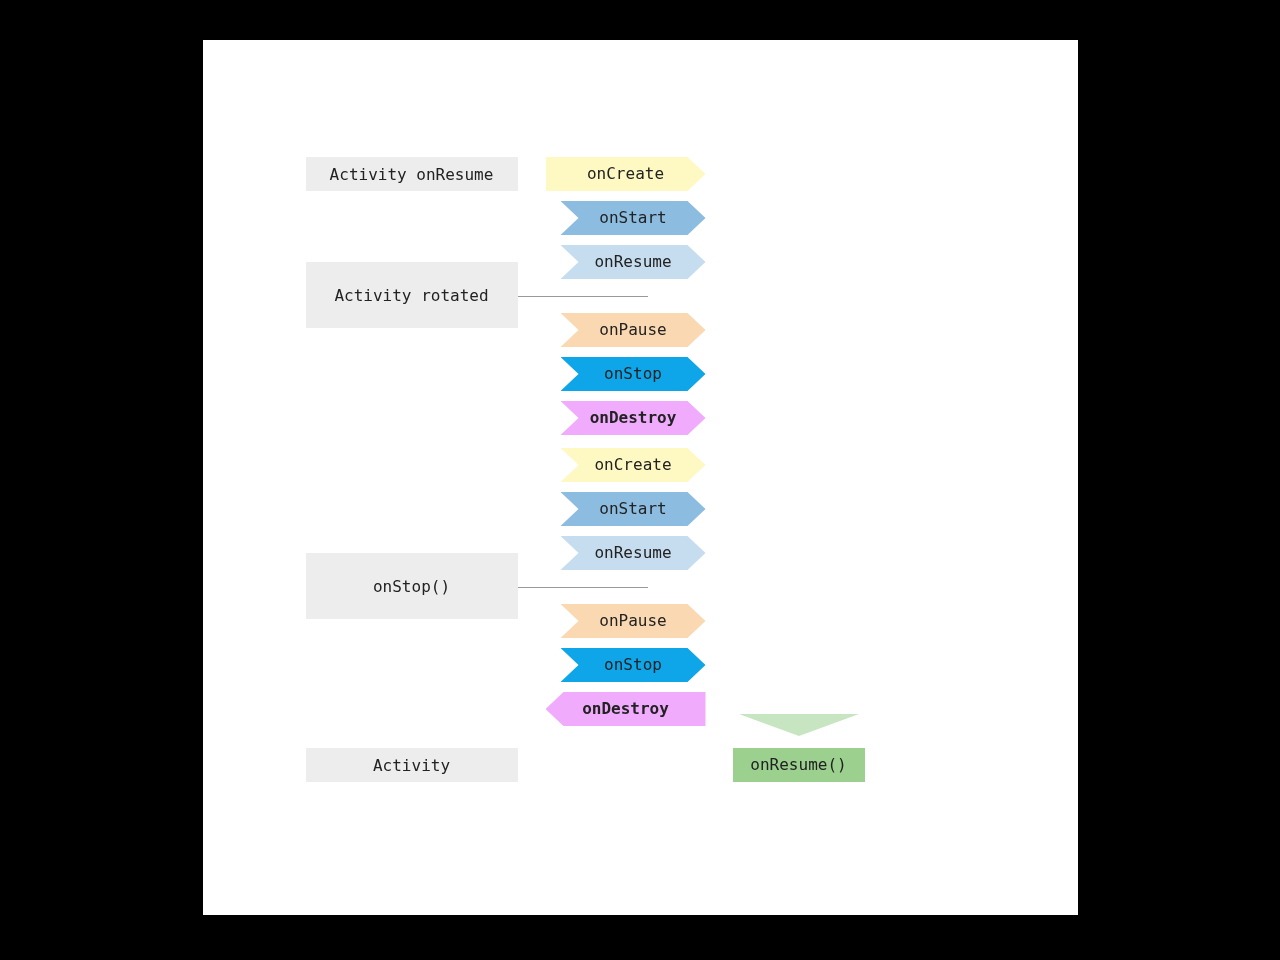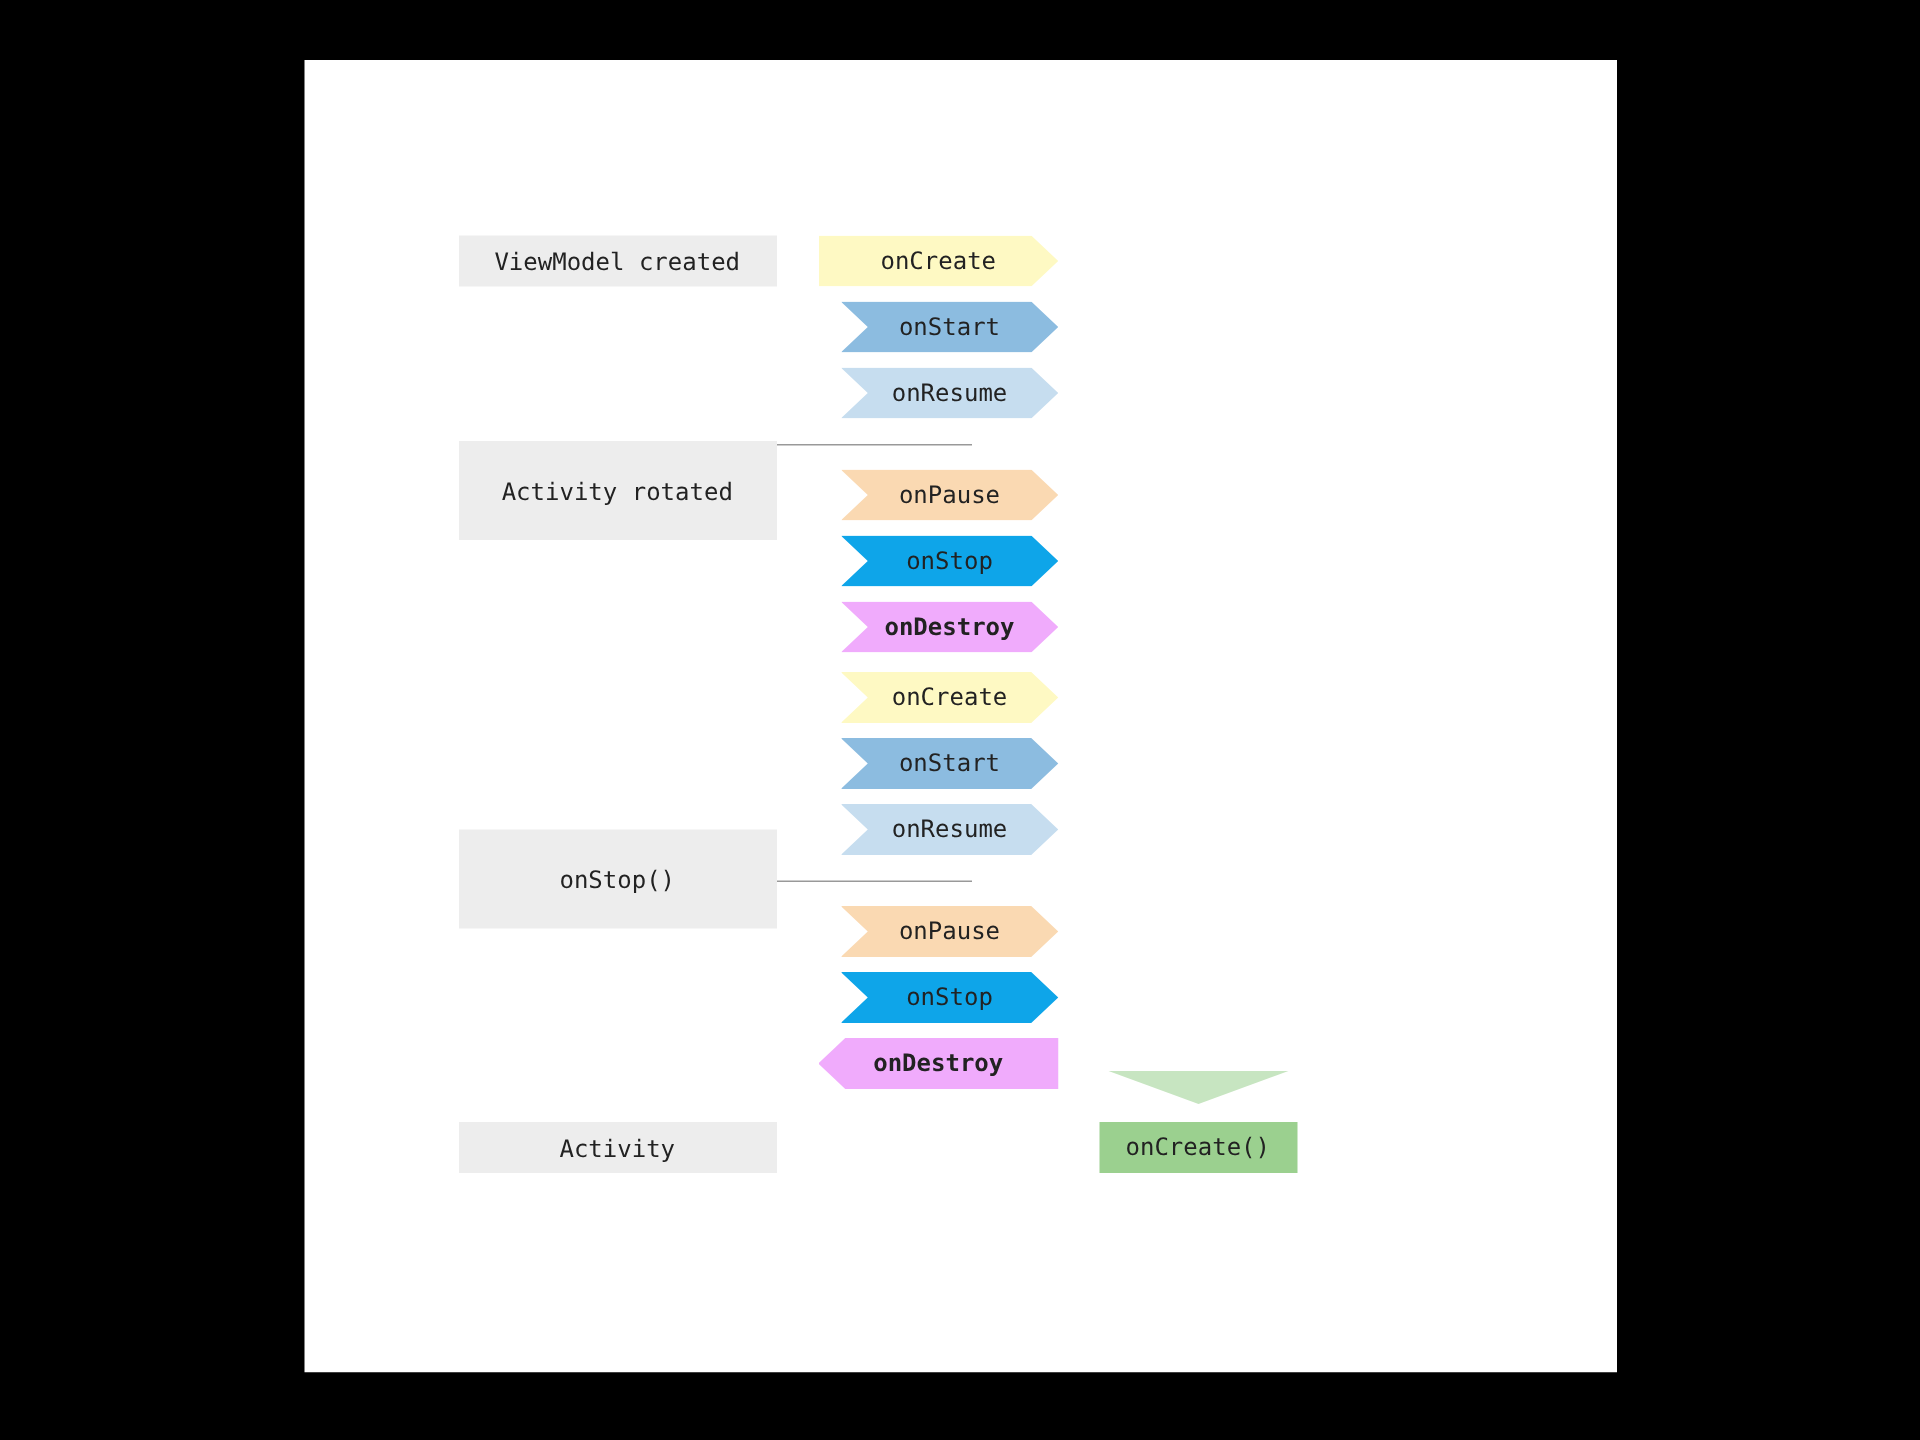--- a/index.html
+++ b/index.html
@@ -58,23 +58,23 @@
   .vm-cleared{
     background:#9bd08f;
     height:34px;line-height:34px;text-align:center;
   }
 </style>
 </head>
 <body>
 
 <div class="page">
 
-  <div class="abs evt small" style="left:103px;top:117px;width:212px;">ViewModel created</div>
+  <div class="abs evt small" style="left:103px;top:117px;width:212px;">Activity onResume</div>
 
-  <div class="abs evt big" style="left:103px;top:222px;width:212px;margin-top:32px;">Activity rotated</div>
+  <div class="abs evt big" style="left:103px;top:222px;width:212px;">Activity rotated</div>
 
   <div class="abs evt big" style="left:103px;top:513px;width:212px;">onStop()</div>
 
   <div class="abs evt small" style="left:103px;top:708px;width:212px;">Activity</div>
 
   <div class="abs conn" style="left:315px;top:256px;width:130px;"></div>
   <div class="abs conn" style="left:315px;top:547px;width:130px;"></div>
 
   <div class="abs tag first c-blue1" style="top:117px;">onCreate</div>
   <div class="abs tag std c-blue2" style="top:161px;">onStart</div>
@@ -85,15 +85,15 @@
   <div class="abs tag std c-orange3" style="top:361px;">onDestroy</div>
   <div class="abs tag std c-blue1" style="top:408px;">onCreate</div>
   <div class="abs tag std c-blue2" style="top:452px;">onStart</div>
   <div class="abs tag std c-blue3" style="top:496px;">onResume</div>
 
   <div class="abs tag std c-orange1" style="top:564px;">onPause</div>
   <div class="abs tag std c-orange2" style="top:608px;">onStop</div>
   <div class="abs tag last c-orange3" style="top:652px;">onDestroy</div>
 
   <div class="vm-tip" style="left:536px;top:674px;"></div>
-  <div class="abs vm-cleared" style="left:530px;top:708px;width:132px;">onCreate()</div>
+  <div class="abs vm-cleared" style="left:530px;top:708px;width:132px;">onResume()</div>
 
 </div>
 
 </body></html>

